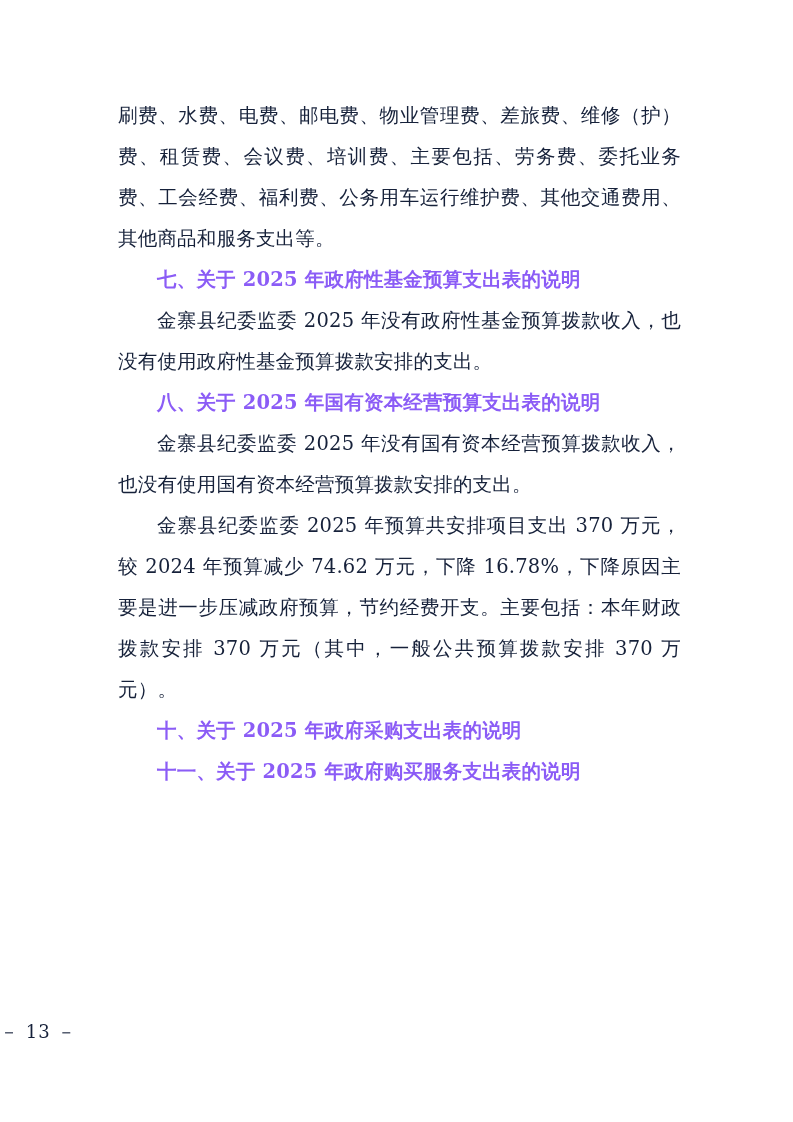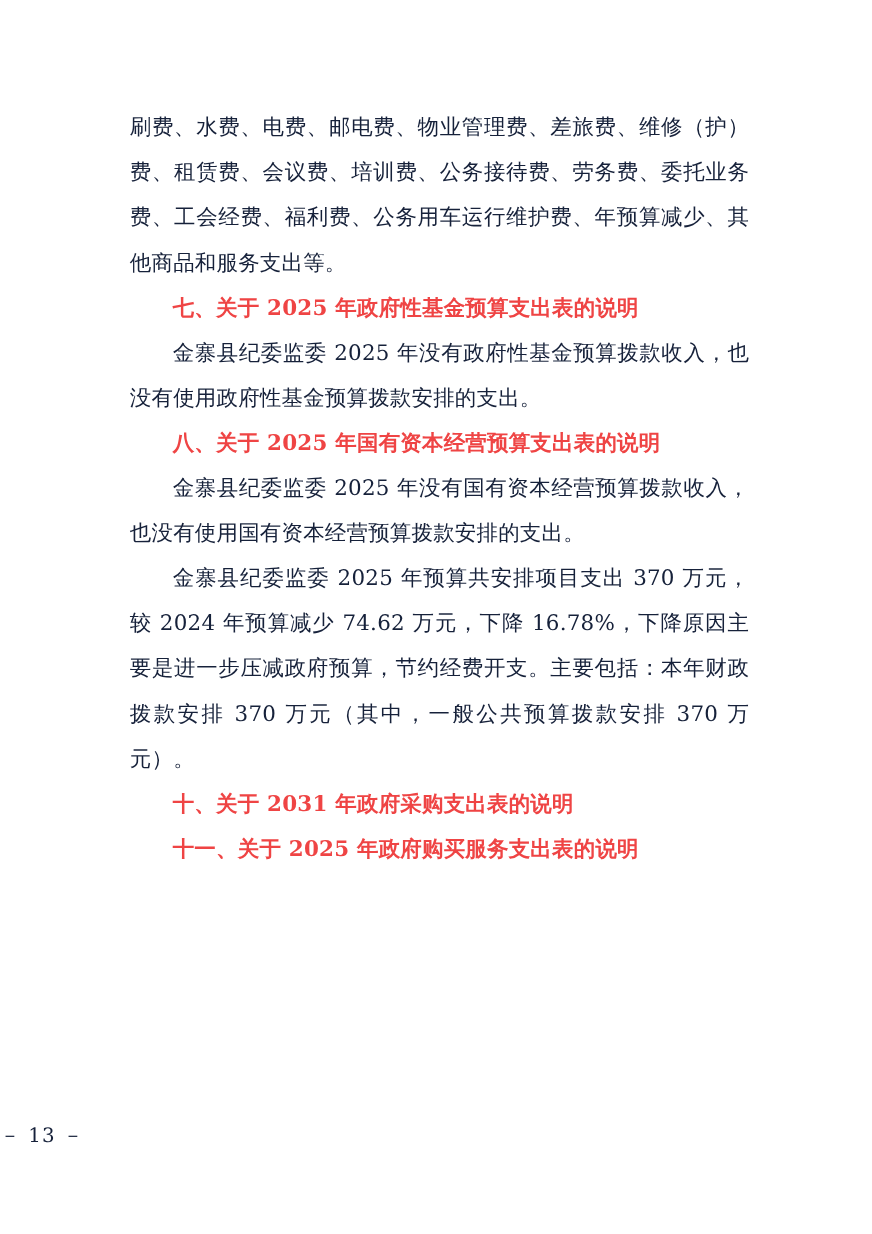--- a/index.html
+++ b/index.html
@@ -35,21 +35,21 @@
   }
   .para.indent {
     text-indent: 39px;
   }
   .heading {
     font-size: 19.5px;
     line-height: 41px;
     font-weight: bold;
     margin: 0;
     text-indent: 39px;
-    color: #ef4444;
+    color: #8b5cf6;
     letter-spacing: 0.2px;
   }
   .block {
     margin-bottom: 0;
   }
   .footer {
     position: absolute;
     left: 0;
     bottom: 78px;
     width: 793px;
@@ -62,31 +62,31 @@
   }
   .footer .pn {
     display: inline-block;
   }
 </style>
 </head>
 <body>
 
 <div class="page">
 
-  <p class="para block">刷费、水费、电费、邮电费、物业管理费、差旅费、维修（护）费、租赁费、会议费、培训费、公务接待费、劳务费、委托业务费、工会经费、福利费、公务用车运行维护费、年预算减少、其他商品和服务支出等。</p>
+  <p class="para block">刷费、水费、电费、邮电费、物业管理费、差旅费、维修（护）费、租赁费、会议费、培训费、主要包括、劳务费、委托业务费、工会经费、福利费、公务用车运行维护费、其他交通费用、其他商品和服务支出等。</p>
 
   <p class="heading block">七、关于 2025 年政府性基金预算支出表的说明</p>
   <p class="para indent block">金寨县纪委监委 2025 年没有政府性基金预算拨款收入，也没有使用政府性基金预算拨款安排的支出。</p>
 
   <p class="heading block">八、关于 2025 年国有资本经营预算支出表的说明</p>
   <p class="para indent block">金寨县纪委监委 2025 年没有国有资本经营预算拨款收入，也没有使用国有资本经营预算拨款安排的支出。</p>
 
   <p class="para indent block">金寨县纪委监委 2025 年预算共安排项目支出 370 万元，较 2024 年预算减少 74.62 万元，下降 16.78%，下降原因主要是进一步压减政府预算，节约经费开支。主要包括：本年财政拨款安排 370 万元（其中，一般公共预算拨款安排 370 万元）。</p>
 
-  <p class="heading block">十、关于 2031 年政府采购支出表的说明</p>
+  <p class="heading block">十、关于 2025 年政府采购支出表的说明</p>
 
   <p class="heading block">十一、关于 2025 年政府购买服务支出表的说明</p>
 
 </div>
 
 <div class="footer">
   <span class="pn">－ 13 －</span>
 </div>
 
 </body></html>

